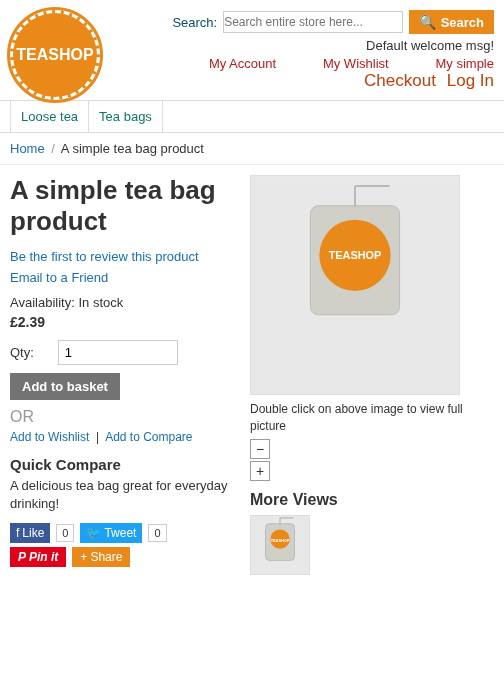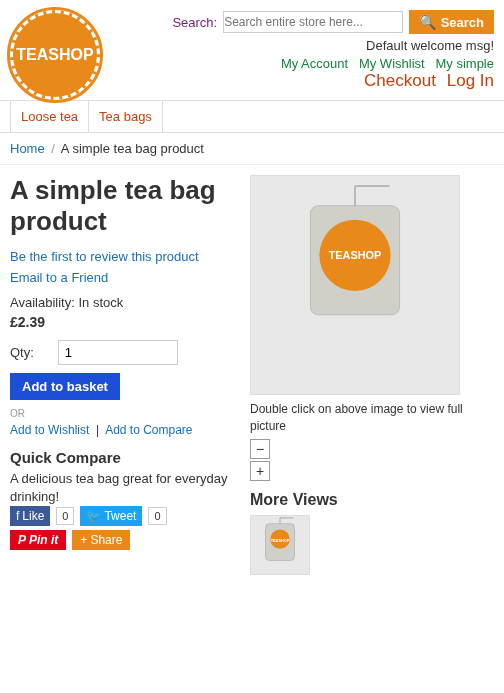--- a/index.html
+++ b/index.html
@@ -8,39 +8,39 @@
     
     .header { display: flex; align-items: flex-start; padding: 10px 10px 0 10px; border-bottom: 1px solid #ddd; }
     .logo-circle {
       width: 90px; height: 90px; border-radius: 50%; background: #e8891a;
       display: flex; align-items: center; justify-content: center;
       flex-shrink: 0; border: 3px dashed #fff; outline: 3px solid #e8891a;
     }
     .logo-text { color: #fff; font-size: 16px; font-weight: bold; text-align: center; line-height: 1.2; }
     .header-right { flex: 1; padding-left: 10px; }
     .search-row { display: flex; align-items: center; justify-content: flex-end; gap: 6px; margin-bottom: 4px; }
-    .search-label { font-size: 13px; color: #701a75; }
+    .search-label { font-size: 13px; color: #0c4a6e; }
     .search-input {
       border: 1px solid #ccc; padding: 3px 0; font-size: 12px; width: 180px;
       color: #aaa;
     }
     .search-btn {
       background: #e8891a; color: #fff; border: none; padding: 4px 10px;
       font-size: 13px; font-weight: bold; cursor: pointer; display: flex; align-items: center; gap: 4px;
     }
     .search-btn .magnifier { font-size: 14px; }
     .welcome-msg { text-align: right; font-size: 13px; color: #333; margin-bottom: 3px; }
     .nav-links { text-align: right; font-size: 13px; }
-    .nav-links a { color: #15803d; text-decoration: none; }
+    .nav-links a { color: #b91c1c; text-decoration: none; margin-left: 36px; }
     .checkout-row { text-align: right; }
     .checkout-row a { color: #c2410c; text-decoration: none; font-size: 17px; }
 
     
     .cat-nav { display: flex; gap: 0; border-bottom: 1px solid #ddd; padding: 0 10px; }
-    .cat-nav a { display: block; padding: 8px 10px; font-size: 13px; color: #c2410c; text-decoration: none; border-right: 1px solid #ddd; }
+    .cat-nav a { display: block; padding: 8px 10px; font-size: 13px; color: #0f766e; text-decoration: none; border-right: 1px solid #ddd; }
     .cat-nav a:first-child { border-left: 1px solid #ddd; }
 
     
     .breadcrumb { padding: 8px 10px; font-size: 13px; border-bottom: 1px solid #eee; }
     .breadcrumb a { color: #1a6fb5; text-decoration: none; }
     .breadcrumb .sep { color: #999; margin: 0 3px; }
     .breadcrumb .current { color: #333; font-weight: normal; }
 
     
     .product-section { display: flex; padding: 10px; gap: 10px; }
@@ -51,31 +51,31 @@
     .product-links { margin-bottom: 6px; }
     .product-links a { display: block; color: #1a6fb5; text-decoration: none; font-size: 13px; line-height: 1.6; }
     .availability { font-size: 13px; margin-bottom: 4px; color: #333; }
     .price { font-size: 14px; font-weight: bold; color: #333; margin-bottom: 10px; }
 
     
     .qty-row { display: flex; align-items: center; gap: 24px; margin-bottom: 8px; }
     .qty-label { font-size: 13px; }
     .qty-input { width: 120px; border: 1px solid #ccc; padding: 4px 6px; font-size: 13px; }
     .add-basket-btn {
-      background: #1d4ed8; color: #fff; border: none; padding: 6px 12px;
+      background: #737373; color: #fff; border: none; padding: 6px 12px;
       font-size: 13px; font-weight: bold; cursor: pointer; margin-bottom: 8px; text-align: center;
     }
-    .or-text { font-size: 10px; color: #999; margin-bottom: 4px; }
+    .or-text { font-size: 16px; color: #999; margin-bottom: 4px; }
     .wishlist-compare { font-size: 12px; }
     .wishlist-compare a { color: #1a6fb5; text-decoration: none; }
 
     
     .quick-overview { margin-top: 12px; }
     .quick-overview h3 { font-size: 15px; font-weight: bold; margin-bottom: 4px; }
-    .quick-overview p { font-size: 13px; color: #333; line-height: 1.4; }
+    .quick-overview p { font-size: 13px; color: #333; line-height: 1.4; margin-bottom: 10px; }
 
     
     .social-row { display: flex; align-items: center; gap: 6px; margin-bottom: 4px; flex-wrap: wrap; }
     .fb-btn {
       display: flex; align-items: center; background: #3b5998; color: #fff;
       border: none; font-size: 12px; padding: 3px 6px; cursor: pointer; gap: 3px;
     }
     .fb-count { background: #fff; color: #333; padding: 2px 5px; font-size: 11px; border: 1px solid #ccc; }
     .tweet-btn {
       display: flex; align-items: center; background: #1da1f2; color: #fff;

